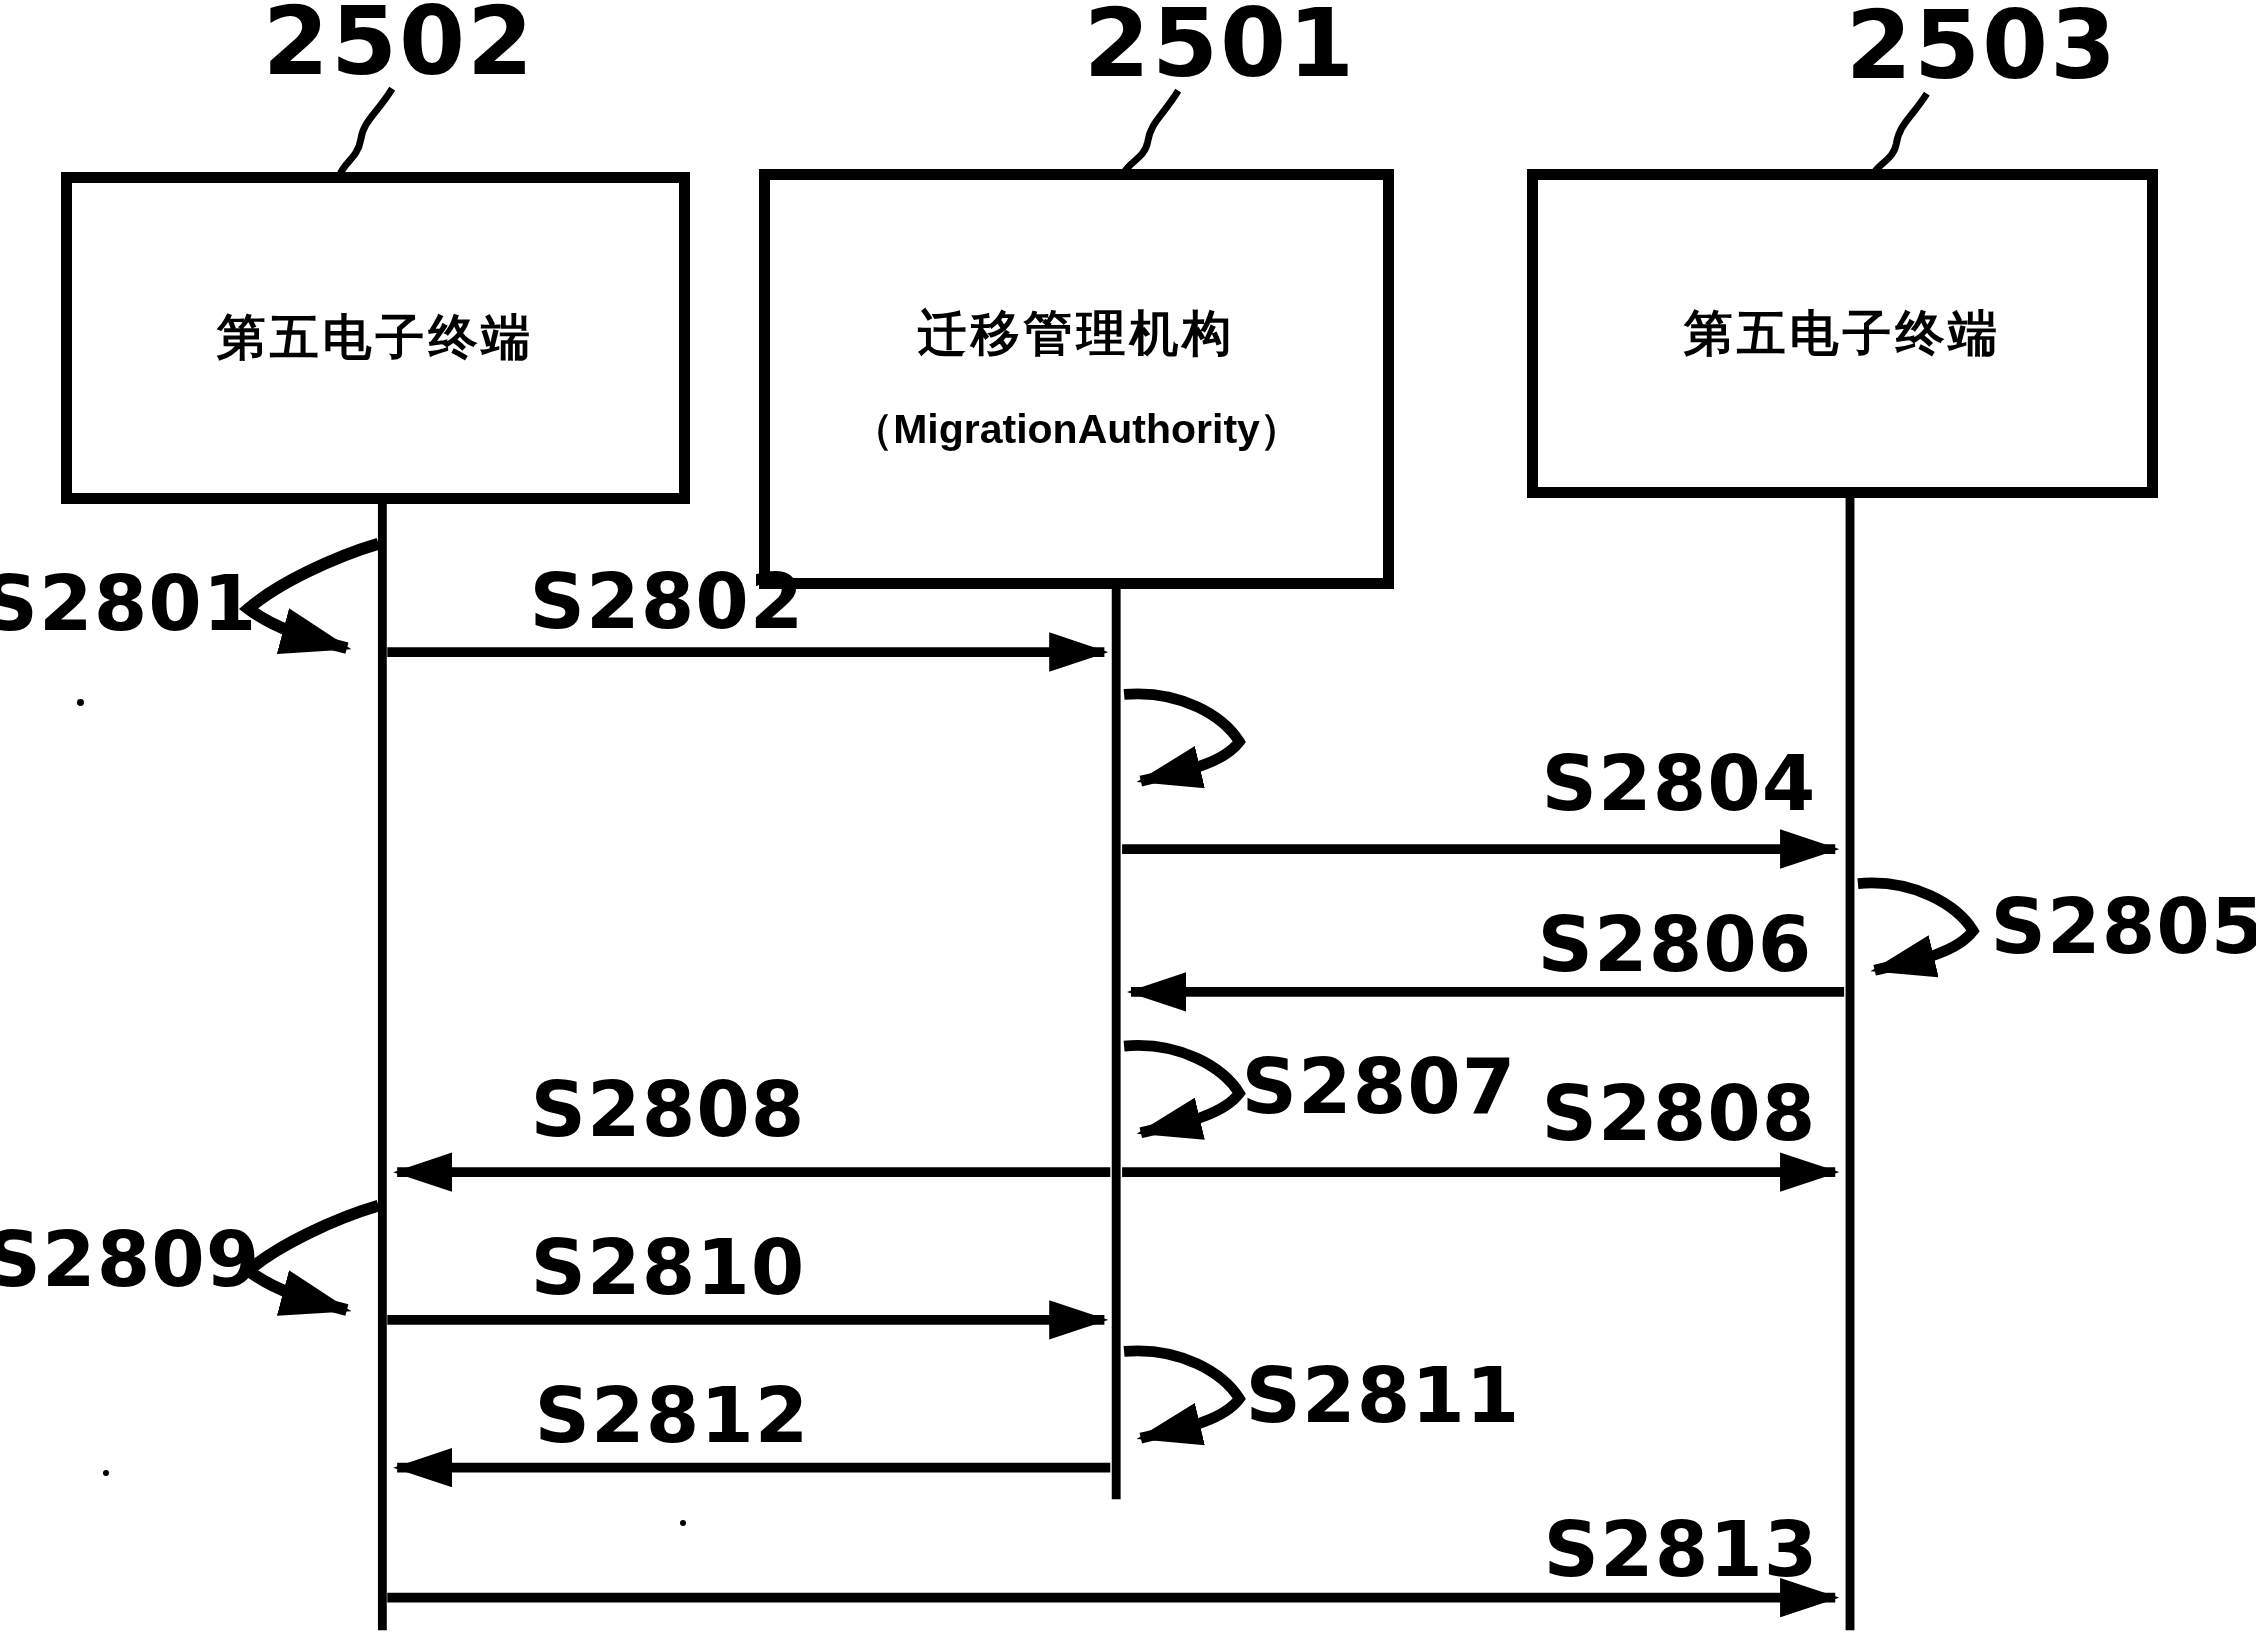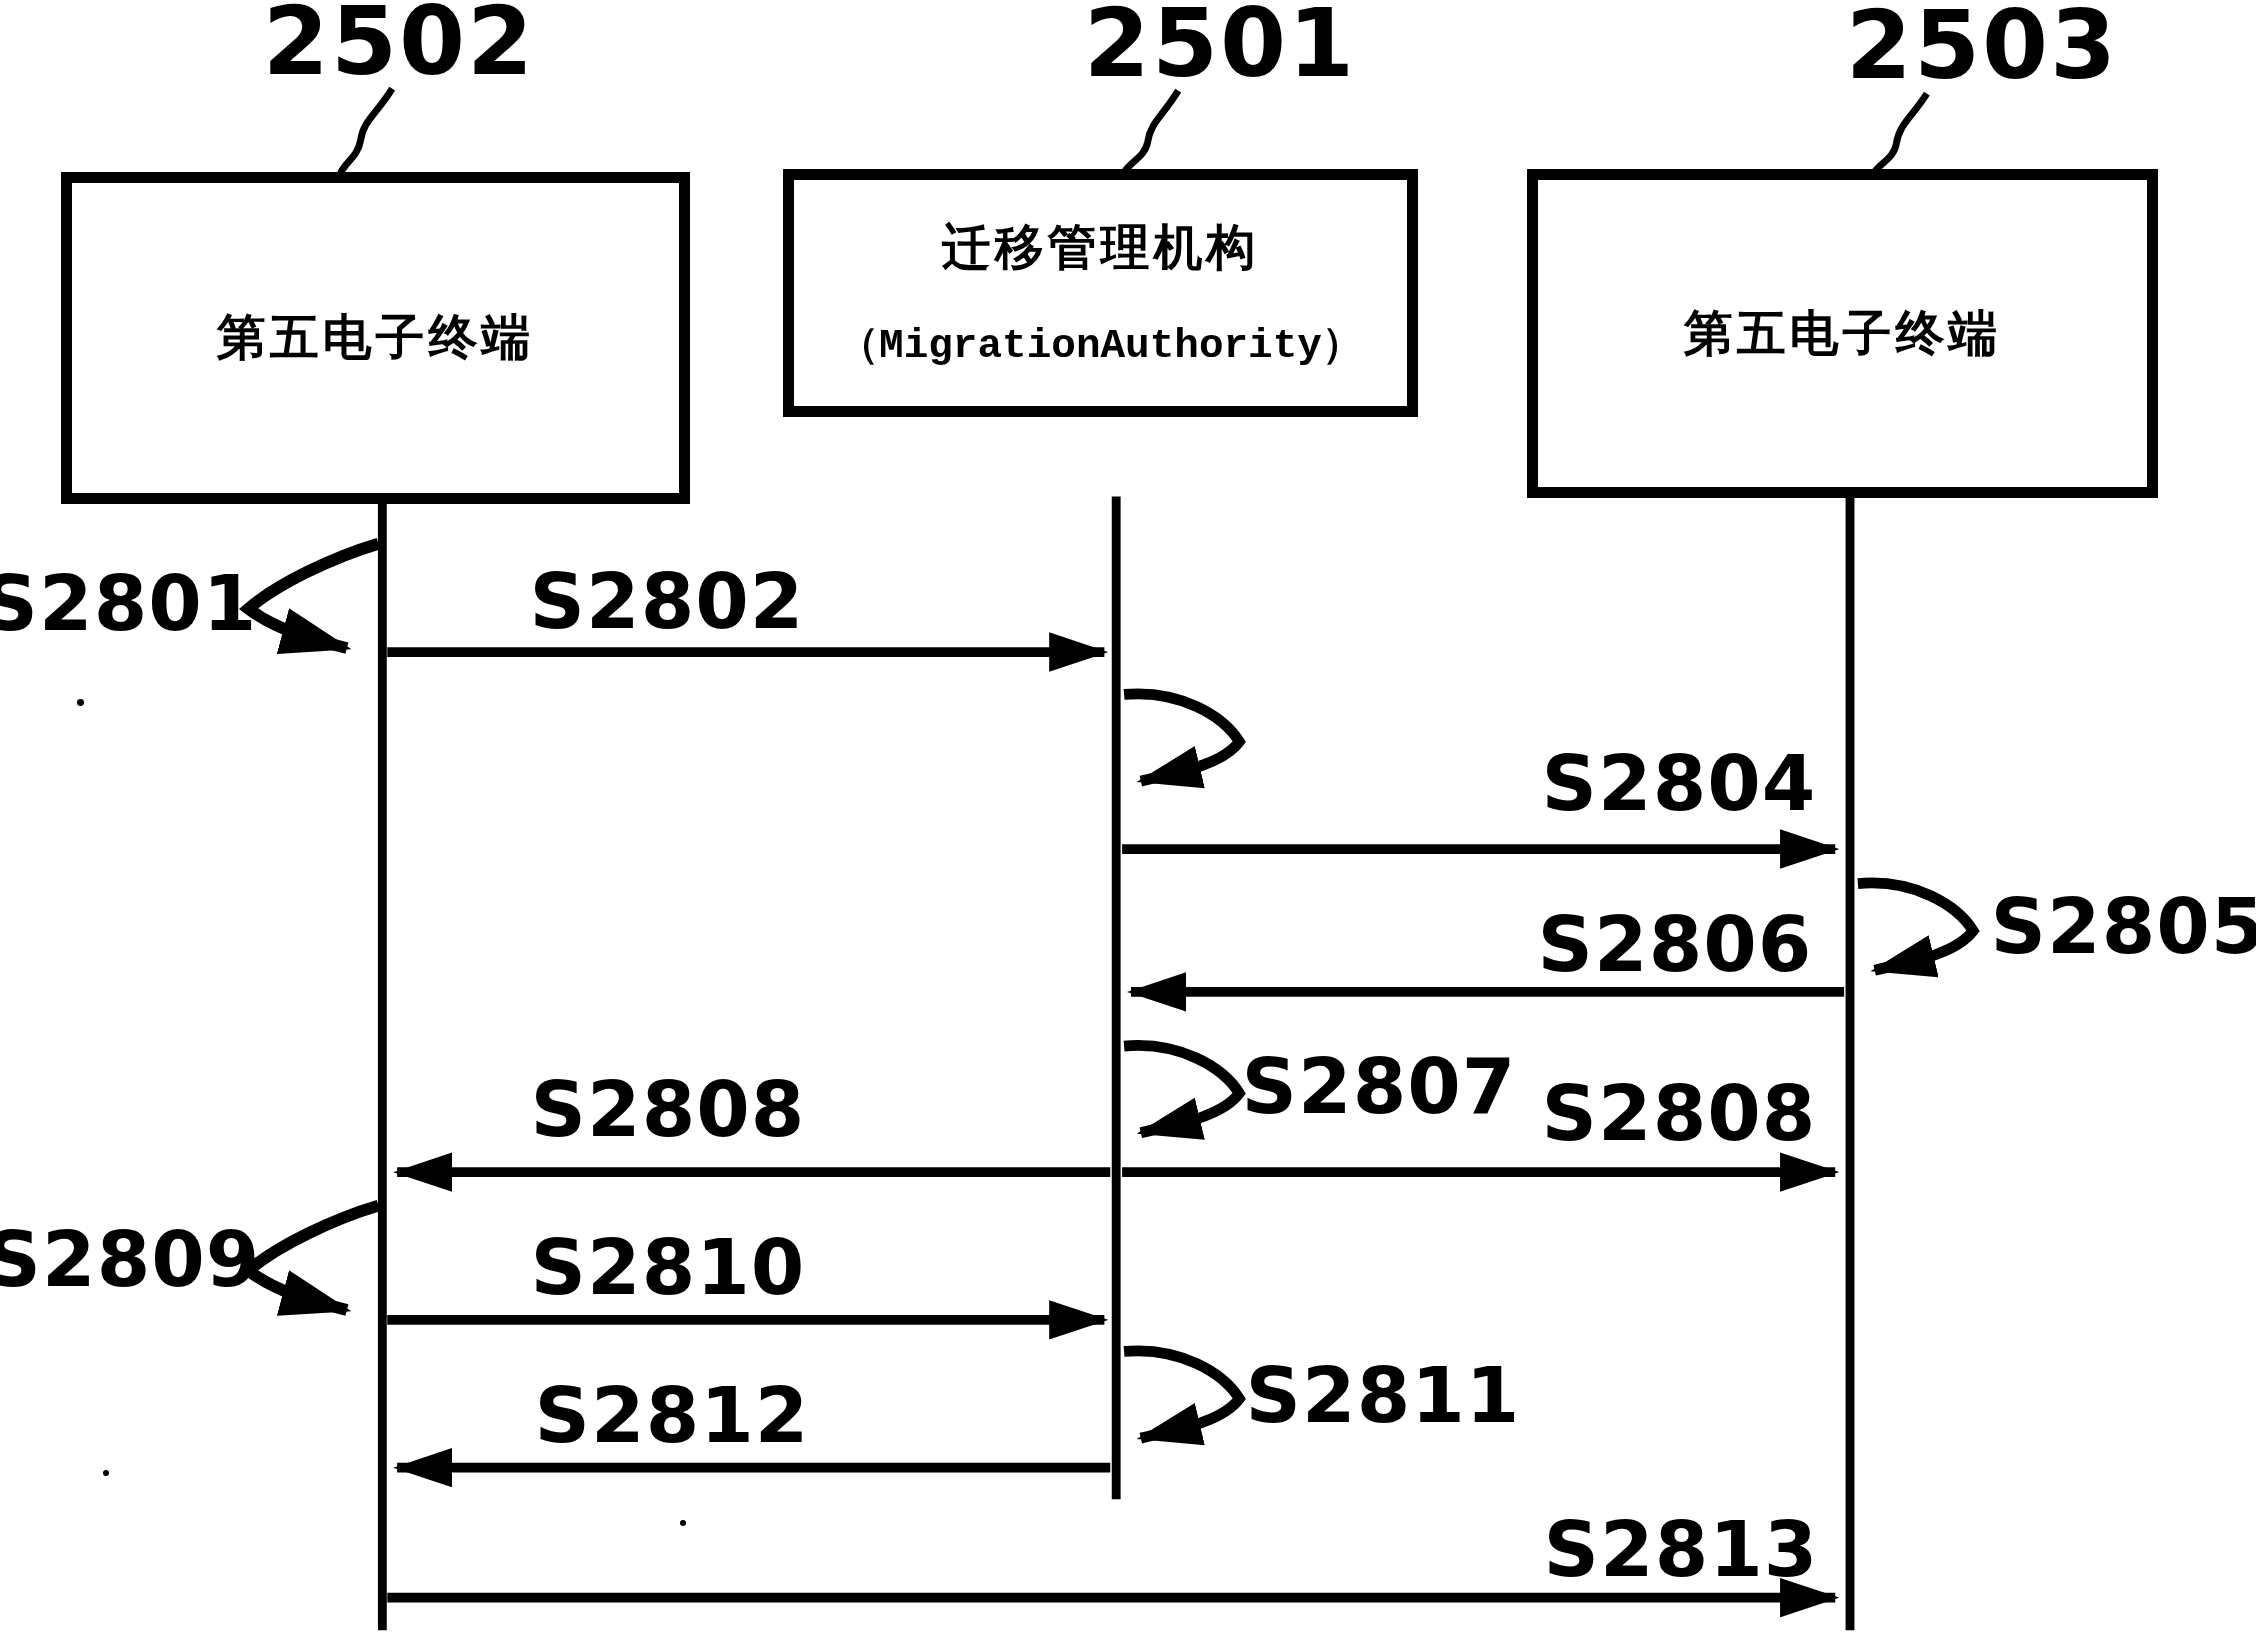--- a/index.html
+++ b/index.html
@@ -26,21 +26,21 @@
   }
   .actor-name{
     font-weight:bold;
     font-size:49px;
     letter-spacing:3.9px;
     white-space:nowrap;
   }
   .actor-subname{
     font-weight:bold;
     font-size:41px;
-    font-family:Liberation Mono, monospace;
+    font-family:Liberation Sans, sans-serif;
     white-space:nowrap;
     text-align:right;
   }
 
   
   .lbl{
     position:absolute;
     transform:translate(-50%,-50%);
     white-space:nowrap;
     font-weight:bold;
@@ -87,21 +87,21 @@
     <path stroke-width="11" marker-end="url(#ah)" d="M1141,1062 C1198,1057 1242,1084 1258,1110 C1240,1134 1196,1141 1158,1150"></path>
     <path stroke-width="11" marker-end="url(#ah)" d="M1141,1372 C1198,1367 1242,1394 1258,1420 C1240,1444 1196,1451 1158,1460"></path>
 
     <path stroke-width="11" marker-end="url(#ah)" d="M1886,897 C1943,892 1987,919 2003,945 C1985,969 1941,976 1903,985"></path>
   </svg>
 
   <div class="actor-box" style="left:61px;top:172px;width:629px;height:332px;">
     <div class="actor-name">第五电子终端</div>
   </div>
 
-  <div class="actor-box" style="left:783px;top:169px;width:635px;height:248px;">
+  <div class="actor-box" style="left:759px;top:169px;width:635px;height:420px;">
     <div class="actor-name">迁移管理机构</div>
     <div class="actor-subname">（MigrationAuthority）</div>
   </div>
 
   <div class="actor-box" style="left:1527px;top:169px;width:631px;height:329px;">
     <div class="actor-name">第五电子终端</div>
   </div>
 
   <div class="lbl num" style="left:399px;top:41px;">2502</div>
   <div class="lbl num" style="left:1220px;top:43px;">2501</div>

